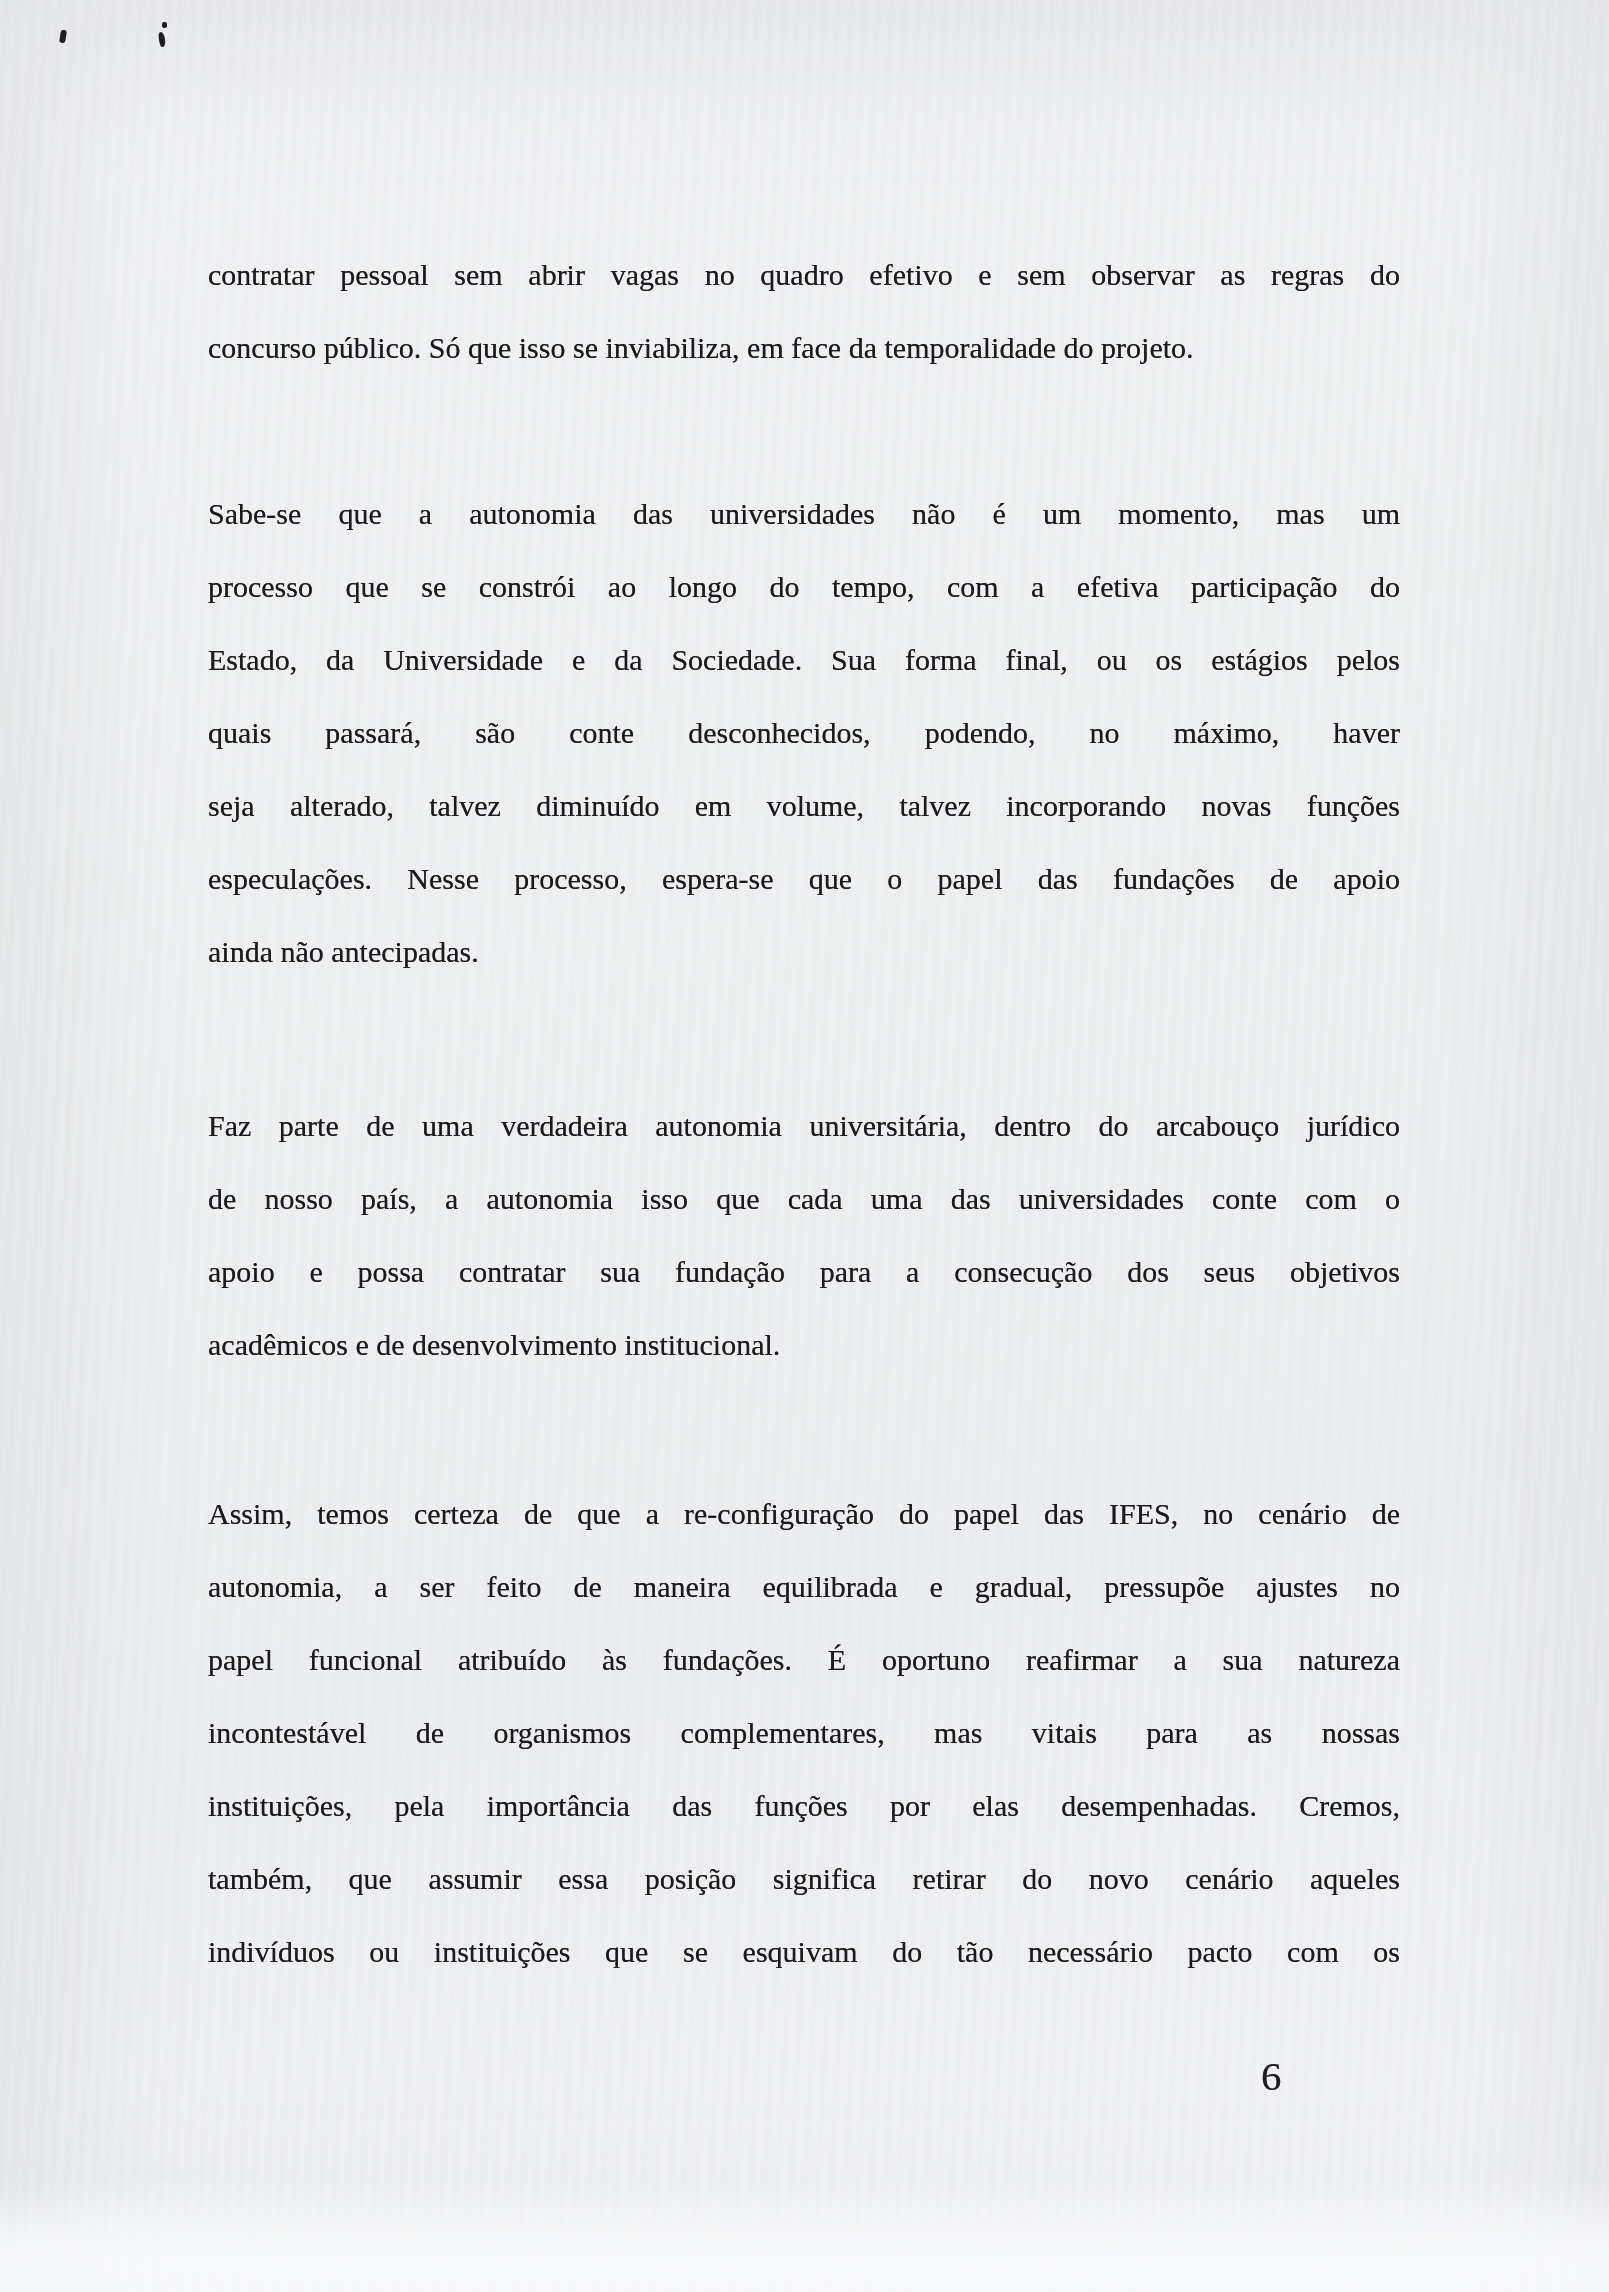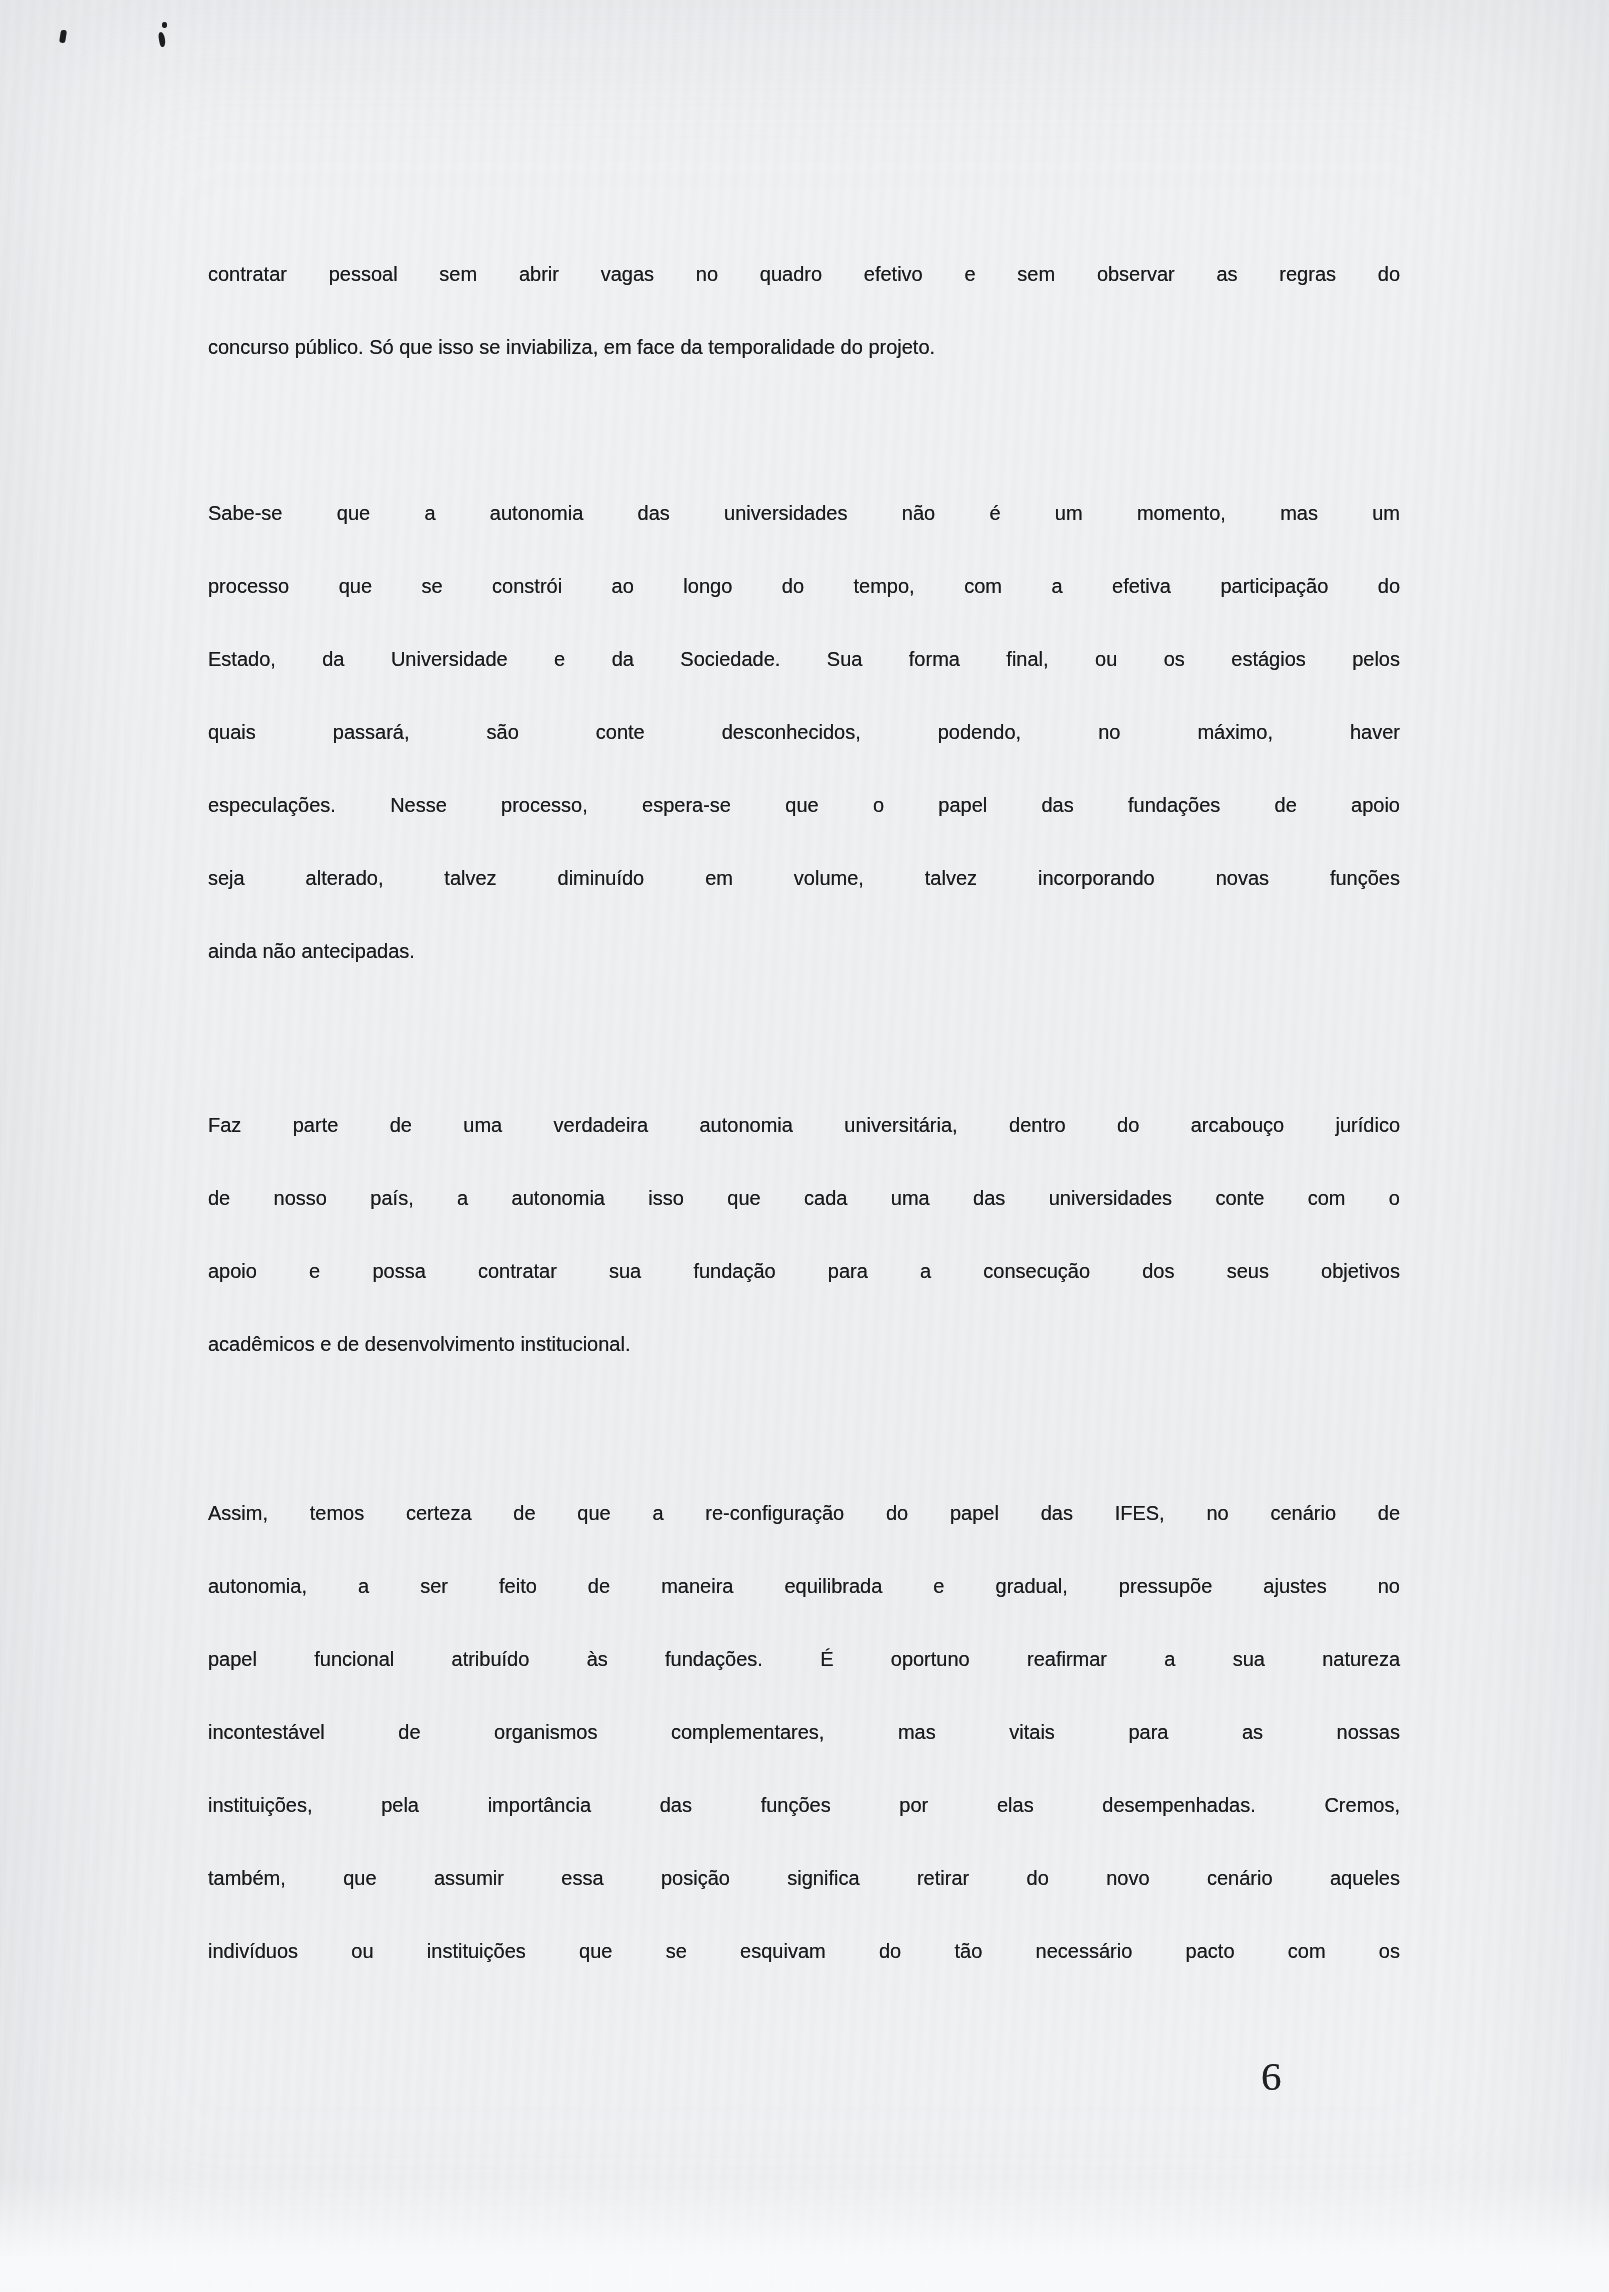--- a/index.html
+++ b/index.html
@@ -37,25 +37,26 @@
     pointer-events: none;
   }
 
   .textcol {
     position: absolute;
     left: 208px;
     width: 1192px;
   }
 
   .line {
-    font-size: 20px;
+    font-size: 30px;
     line-height: 73px;
     color: #1b1b1d;
     text-shadow: 0 0 0.5px rgba(20,20,22,0.75);
     white-space: normal;
+    font-family: Liberation Serif, serif;
   }
 
   .line.just  { text-align: justify; text-align-last: justify; }
   .line.flush { text-align: center;    text-align-last: left; }
 
   #para-1 { top: 238px; }
   #para-2 { top: 477px; }
   #para-3 { top: 1089px; }
   #para-4 { top: 1477px; }
 
@@ -102,22 +103,22 @@
   <div class="textcol" id="para-1">
     <div class="line just">contratar pessoal sem abrir vagas no quadro efetivo e sem observar as regras do</div>
     <div class="line flush">concurso público. Só que isso se inviabiliza, em face da temporalidade do projeto.</div>
   </div>
 
   <div class="textcol" id="para-2">
     <div class="line just">Sabe-se que a autonomia das universidades não é um momento, mas um</div>
     <div class="line just">processo que se constrói ao longo do tempo, com a efetiva participação do</div>
     <div class="line just">Estado, da Universidade e da Sociedade. Sua forma final, ou os estágios pelos</div>
     <div class="line just">quais passará, são conte desconhecidos, podendo, no máximo, haver</div>
+    <div class="line just">seja alterado, talvez diminuído em volume, talvez incorporando novas funções</div>
     <div class="line just">especulações. Nesse processo, espera-se que o papel das fundações de apoio</div>
-    <div class="line just">seja alterado, talvez diminuído em volume, talvez incorporando novas funções</div>
     <div class="line flush">ainda não antecipadas.</div>
   </div>
 
   <div class="textcol" id="para-3">
     <div class="line just">Faz parte de uma verdadeira autonomia universitária, dentro do arcabouço jurídico</div>
     <div class="line just">de nosso país, a autonomia isso que cada uma das universidades conte com o</div>
     <div class="line just">apoio e possa contratar sua fundação para a consecução dos seus objetivos</div>
     <div class="line flush">acadêmicos e de desenvolvimento institucional.</div>
   </div>
 

